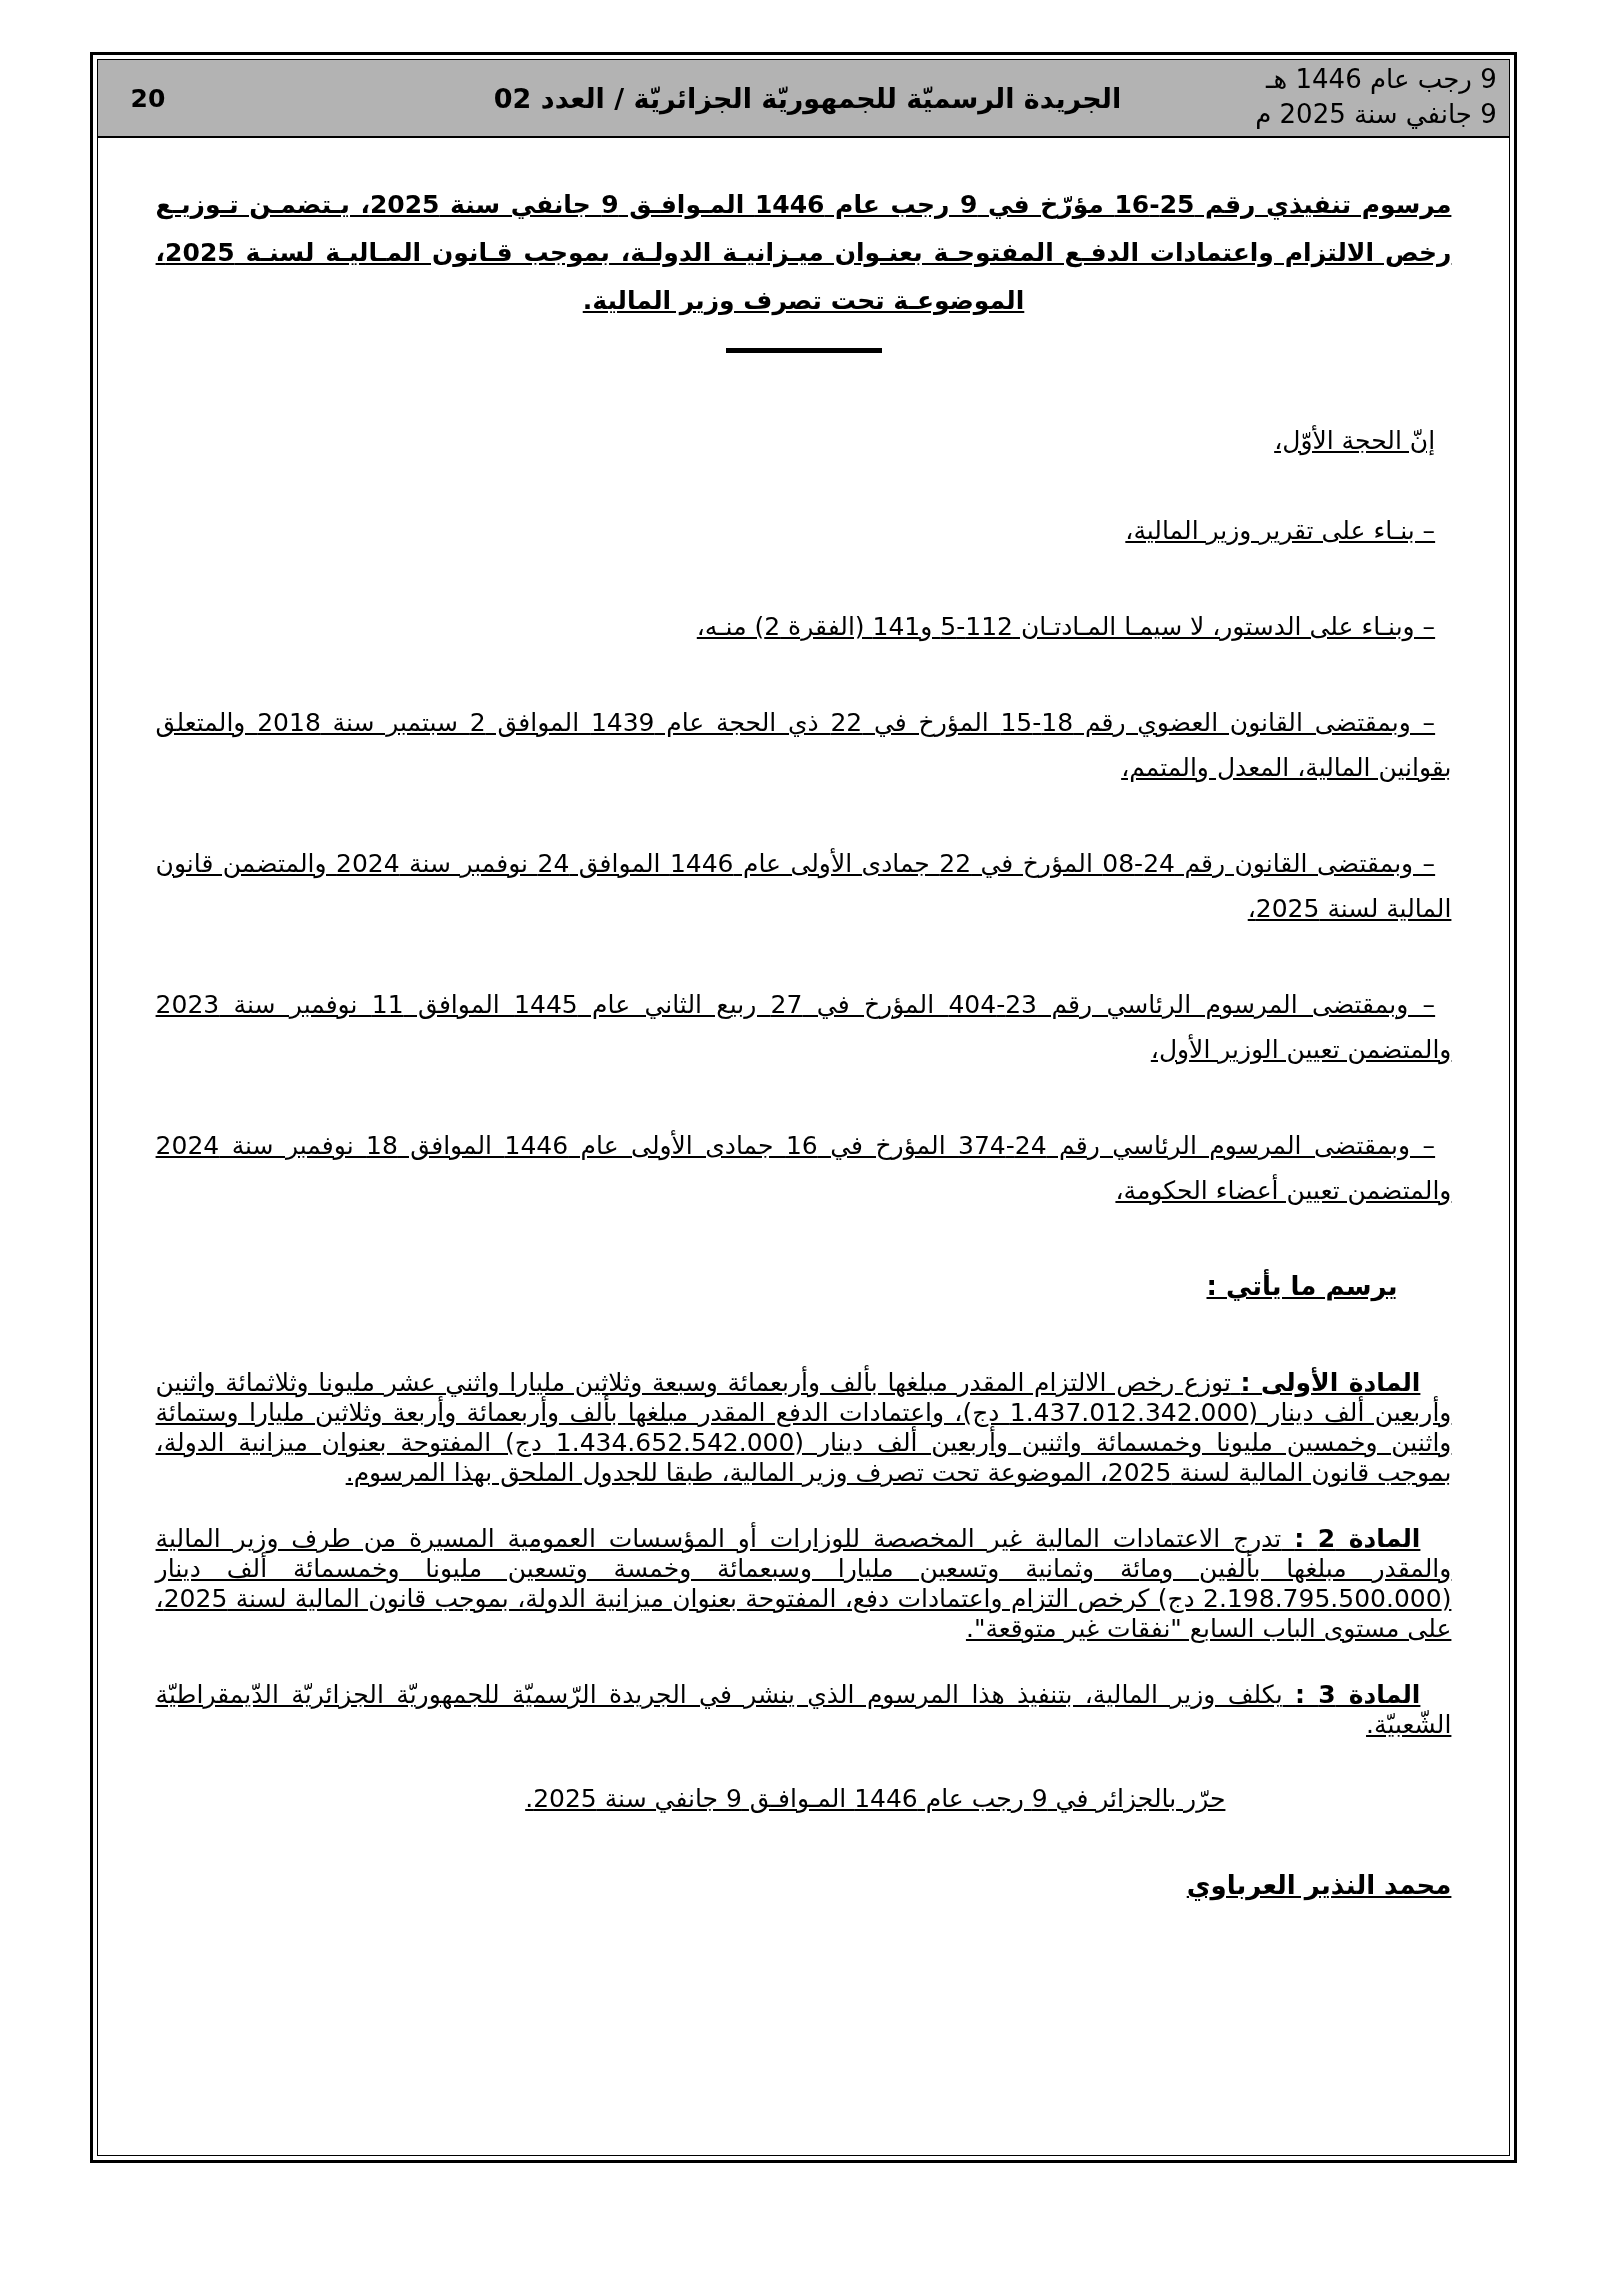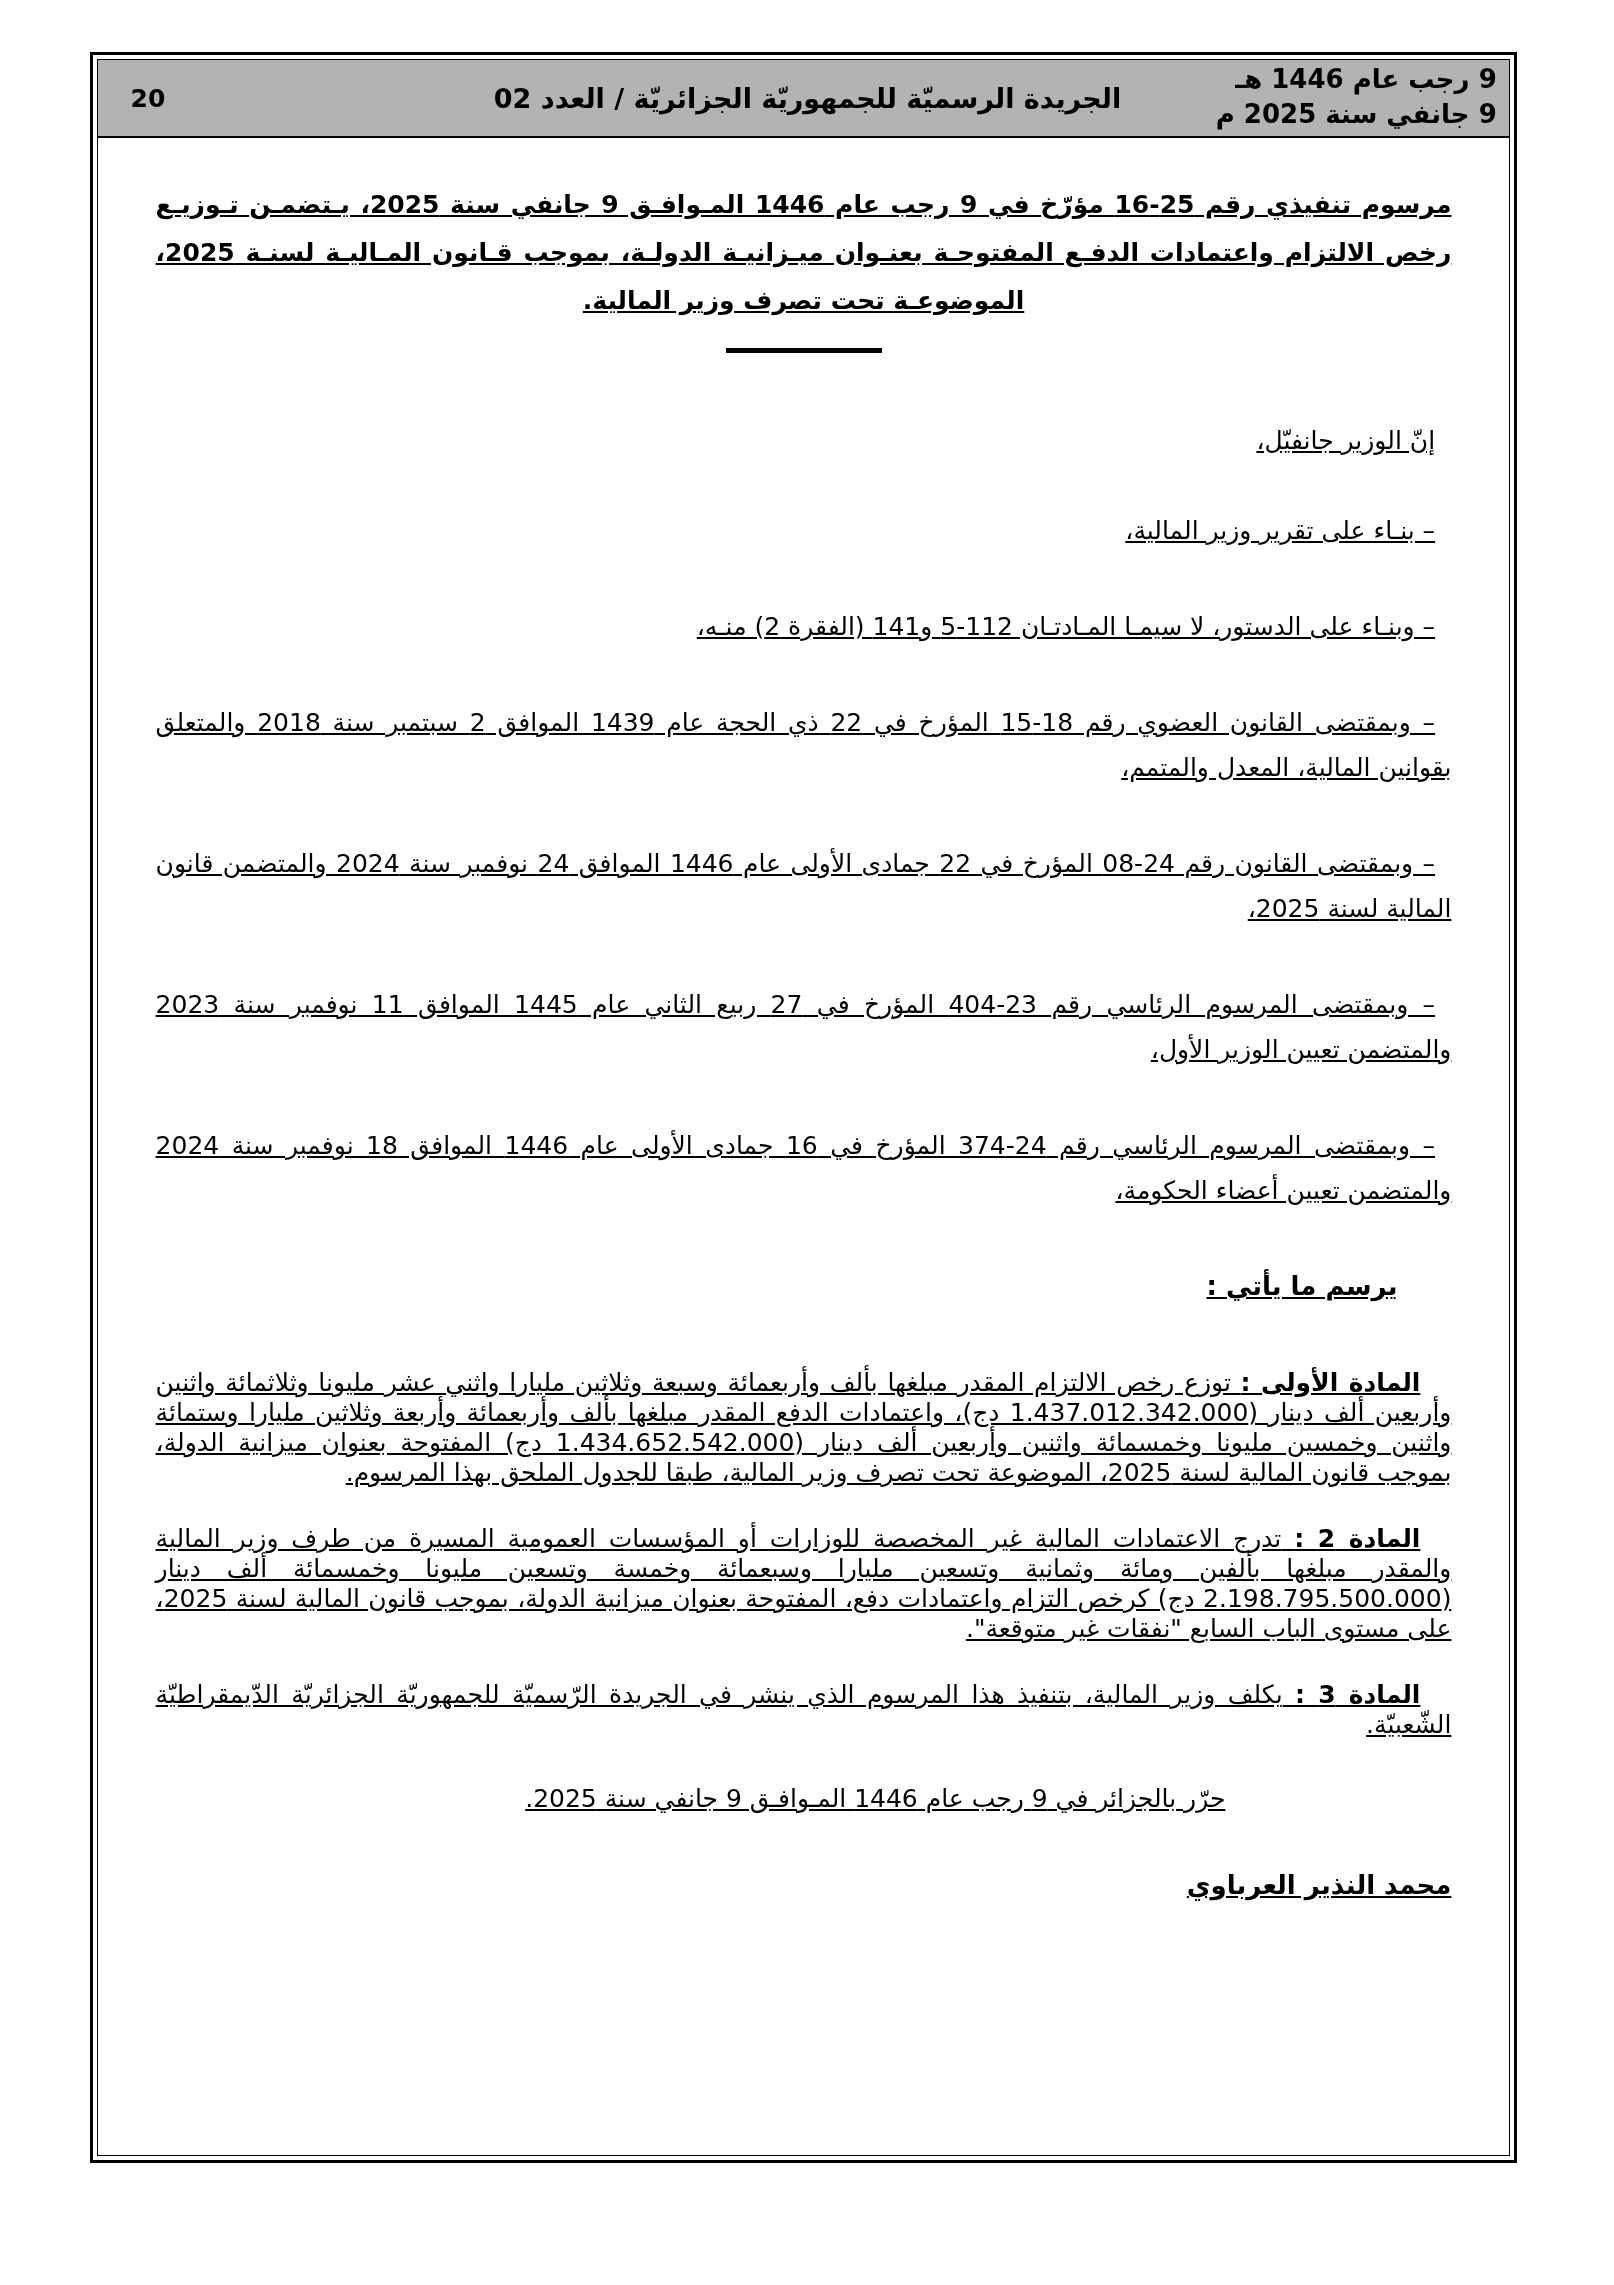--- a/index.html
+++ b/index.html
@@ -16,21 +16,21 @@
   .frame-inner {
     position:absolute; inset:3.6px; border:1.8px solid #000; overflow:hidden;
     display:flex; flex-direction:column;
   }
   .header-band {
     position:relative; flex:0 0 78px; background:#b3b3b3;
     border-bottom:2.7px solid #000;
   }
   .header-dates {
     position:absolute; top:2.7px; right:12.7px; text-align:right;
-    font-weight:bold; font-size:26px; line-height:35px; white-space:nowrap;
+    font-weight:normal; font-size:26px; line-height:35px; white-space:nowrap;
   }
   .header-title {
     position:absolute; left:8px; right:0; top:50%; transform:translateY(-50%);
     text-align:center; font-weight:bold; font-size:27px; white-space:nowrap;
   }
   .header-pagenum {
     position:absolute; left:33px; top:50%; transform:translateY(-50%);
     font-weight:bold; font-size:25px;
   }
   .content {
@@ -73,21 +73,21 @@
       <div class="header-title">الجريدة الرسميّة للجمهوريّة الجزائريّة / العدد 02</div>
       <div class="header-pagenum">20</div>
     </div>
 
     <div class="content">
 
       <p class="decree-intro">مرسوم تنفيذي رقم 25-16 مؤرّخ في 9 رجب عام 1446 المـوافـق 9 جانفي سنة 2025، يـتضمـن تـوزيـع رخص الالتزام واعتمادات الدفـع المفتوحـة بعنـوان ميـزانيـة الدولـة، بموجب قـانون المـاليـة لسنـة 2025، الموضوعـة تحت تصرف وزير المالية.</p>
 
       <div class="divider"></div>
 
-      <p class="opening">إنّ الوزير جانفيّل،</p>
+      <p class="opening">إنّ الحجة الأوّل،</p>
 
       <p class="para">– بنـاء على تقرير وزير المالية،</p>
       <p class="para">– وبنـاء على الدستور، لا سيمـا المـادتـان 112-5 و141 (الفقرة 2) منـه،</p>
       <p class="para">– وبمقتضى القانون العضوي رقم 18-15 المؤرخ في 22 ذي الحجة عام 1439 الموافق 2 سبتمبر سنة 2018 والمتعلق بقوانين المالية، المعدل والمتمم،</p>
       <p class="para">– وبمقتضى القانون رقم 24-08 المؤرخ في 22 جمادى الأولى عام 1446 الموافق 24 نوفمبر سنة 2024 والمتضمن قانون المالية لسنة 2025،</p>
       <p class="para">– وبمقتضى المرسوم الرئاسي رقم 23-404 المؤرخ في 27 ربيع الثاني عام 1445 الموافق 11 نوفمبر سنة 2023 والمتضمن تعيين الوزير الأول،</p>
       <p class="para">– وبمقتضى المرسوم الرئاسي رقم 24-374 المؤرخ في 16 جمادى الأولى عام 1446 الموافق 18 نوفمبر سنة 2024 والمتضمن تعيين أعضاء الحكومة،</p>
 
       <p class="enact">يرسم ما يأتي :</p>
 

